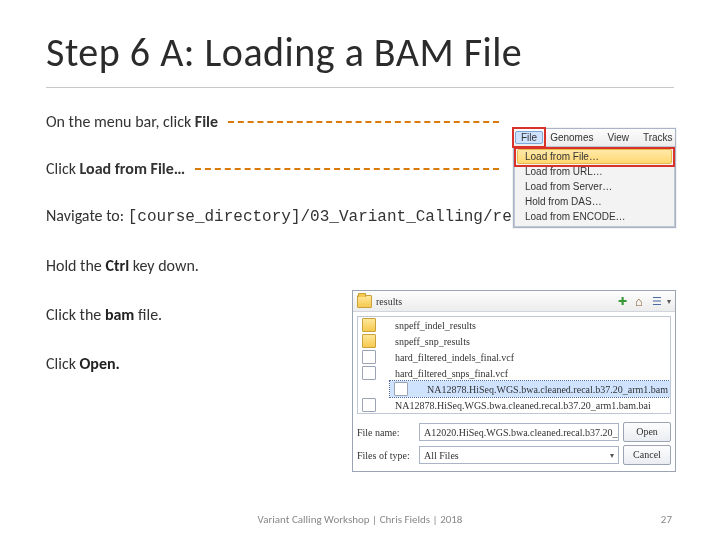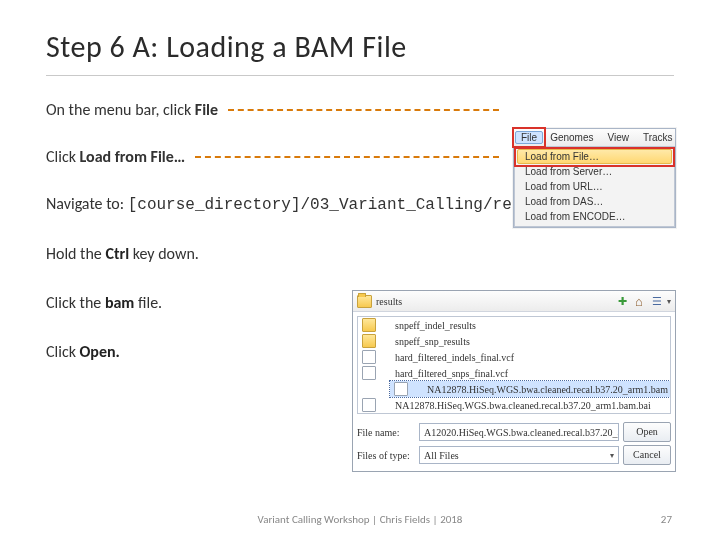--- a/index.html
+++ b/index.html
@@ -14,21 +14,21 @@
     overflow: hidden;
   }
   .slide {
     position: relative;
     width: 720px;
     height: 540px;
     box-sizing: border-box;
     padding: 28px 46px 40px 46px;
   }
   .title {
-    font-size: 30px;
+    font-size: 40px;
     font-weight: 400;
     letter-spacing: 0.5px;
     color: #2b2b2b;
     margin: 0 0 10px 0;
   }
   .rule {
     border: none;
     border-top: 1px solid #c9c9c9;
     margin: 0 0 24px 0;
   }
@@ -274,23 +274,23 @@
 
   <div class="menu-shot">
     <div class="menubar">
       <span class="active">File</span>
       <span>Genomes</span>
       <span>View</span>
       <span>Tracks</span>
     </div>
     <div class="dropdown">
       <div class="item highlight">Load from File…</div>
+      <div class="item">Load from URL…</div>
       <div class="item">Load from Server…</div>
-      <div class="item">Load from URL…</div>
-      <div class="item">Load from DAS…</div>
+      <div class="item">Hold from DAS…</div>
       <div class="item">Load from ENCODE…</div>
     </div>
     <div class="red-border" style="left:-2px; top:-2px; width:30px; height:17px;"></div>
     <div class="red-border" style="left:0px; top:18px; right:0px; height:16px;"></div>
   </div>
 
   <div class="file-dialog">
     <div class="topbar">
       <span class="folder-icon"></span>
       <span class="path">results</span>

